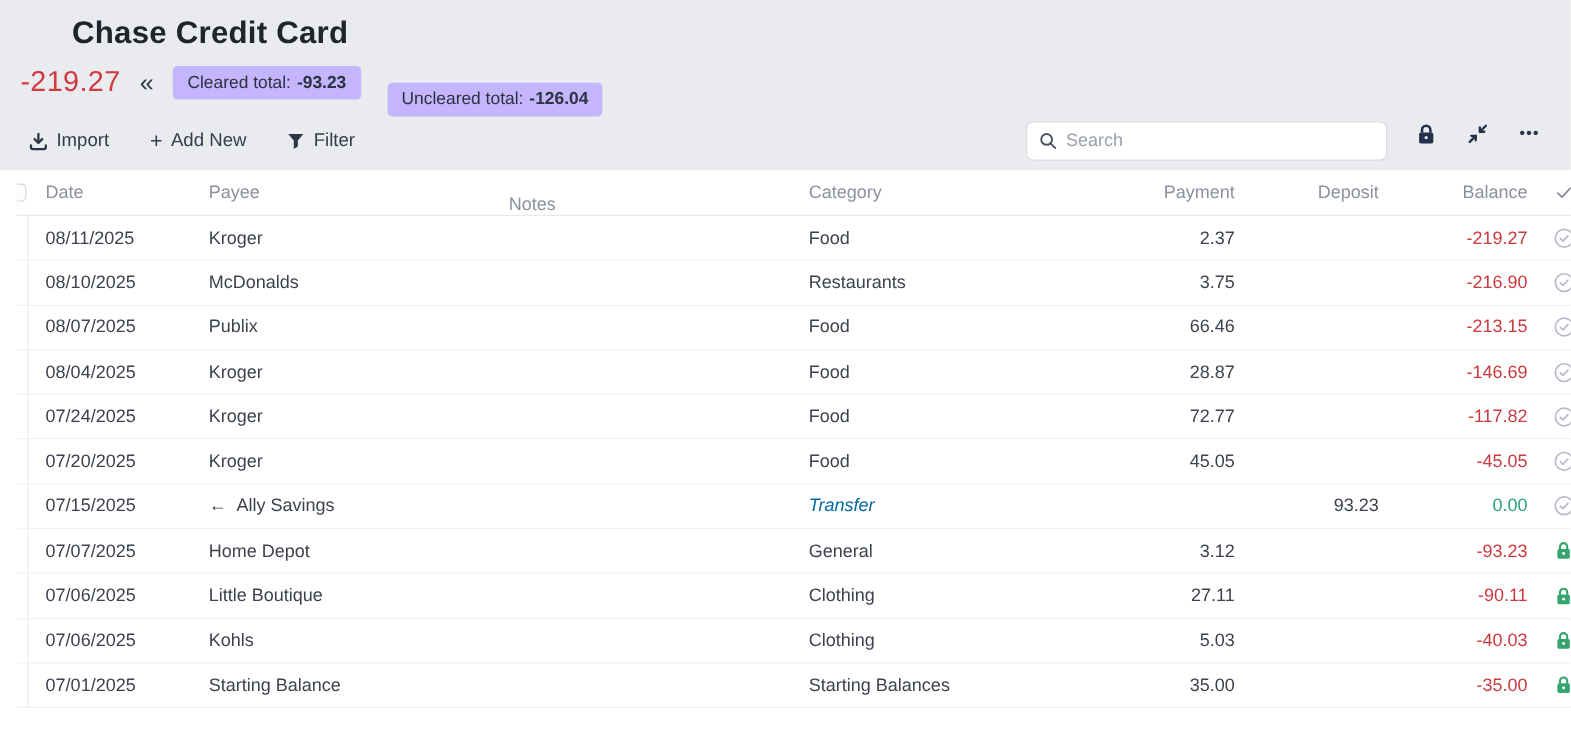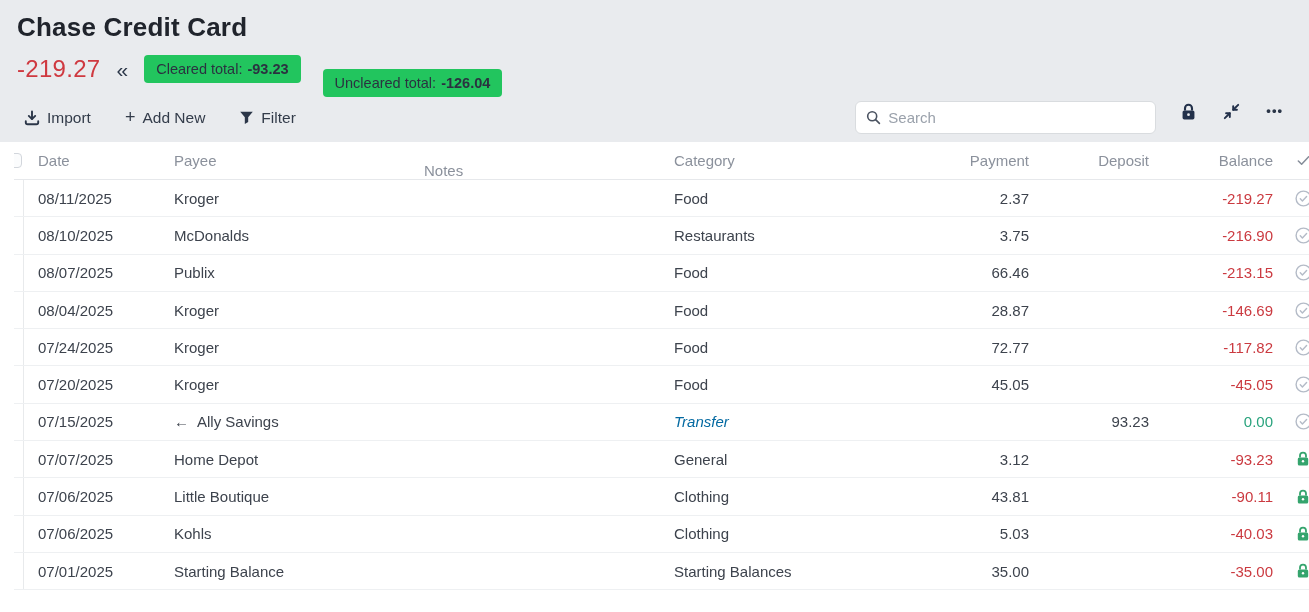--- a/index.html
+++ b/index.html
@@ -9,33 +9,33 @@
     background: #ffffff;
     color: #40454e;
     overflow: hidden;
   }
   .app { width: 1309px; height: 612px; background: #ffffff; }
 
   
   .top { background: #e9ebee; height: 142px; padding: 8px 0 0 0; }
   .page-title {
     font-size: 26px; font-weight: 700; color: #20242c;
-    padding: 4px 0 0 17px; letter-spacing: 0.2px;
+    padding: 4px 0 0 17px; letter-spacing: 0.2px; margin-left: 43px;
   }
   .balance-row {
     display: flex; align-items: center; gap: 14px;
     padding: 10px 0 0 17px; height: 42px;
   }
   .big-balance { font-size: 24px; font-weight: 500; color: #cf3940; letter-spacing: 0.3px; }
   .collapse-btn {
     font-size: 21px; color: #2b3648; background: none; border: none;
     cursor: pointer; line-height: 1; padding: 2px 2px; font-family: inherit;
   }
   .badge {
-    background: #22c55e; border-radius: 4px; padding: 6px 12px;
+    background: #c4b5fd; border-radius: 4px; padding: 6px 12px;
     font-size: 14.5px; color: #2b3240; display: inline-flex; gap: 5px; align-items: baseline;
   }
   .badge b { font-weight: 700; }
   .badge + .badge { margin-left: 8px; margin-top: 28px; }
 
   
   .toolbar {
     display: flex; align-items: center; padding: 16px 24px 0 24px;
   }
   .tool-left { display: flex; align-items: center; gap: 34px; }
@@ -344,21 +344,21 @@
       </span>
     </div>
   </div>
 
   <div class="row">
     <div class="cell c-gutter"></div>
     <div class="cell c-date">07/06/2025</div>
     <div class="cell c-payee"><span>Little Boutique</span></div>
     <div class="cell c-notes"></div>
     <div class="cell c-category">Clothing</div>
-    <div class="cell c-payment num">43.81</div>
+    <div class="cell c-payment num">27.11</div>
     <div class="cell c-deposit num"></div>
     <div class="cell c-balance num neg">-90.11</div>
     <div class="cell c-status">
 
       <span>
         <svg width="14" height="16" viewBox="0 0 14 16">
           <path d="M4 6.6V4.6a3 3 0 0 1 6 0v2" stroke="#35a46d" stroke-width="1.8" fill="none"></path>
           <rect x="1.8" y="6.4" width="10.4" height="8.2" rx="1.5" fill="#35a46d"></rect>
           <circle cx="7" cy="10.3" r="1.2" fill="#ffffff"></circle>
         </svg>

